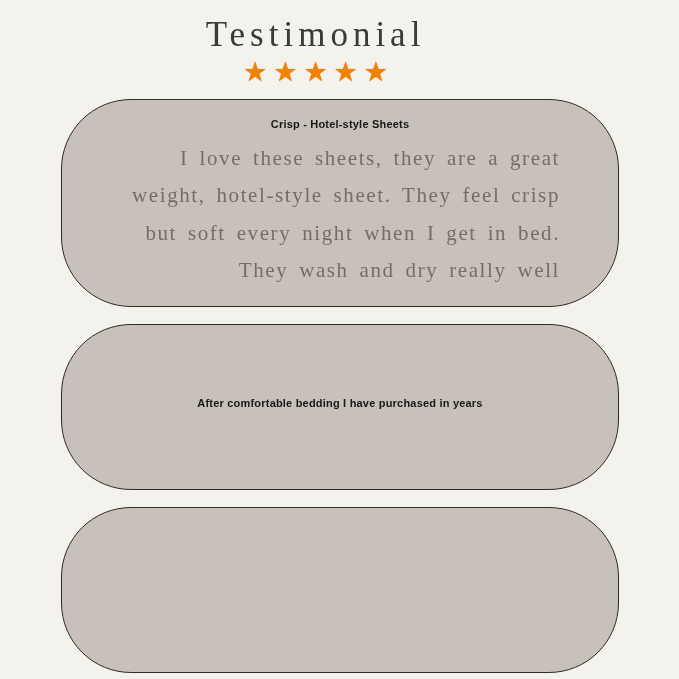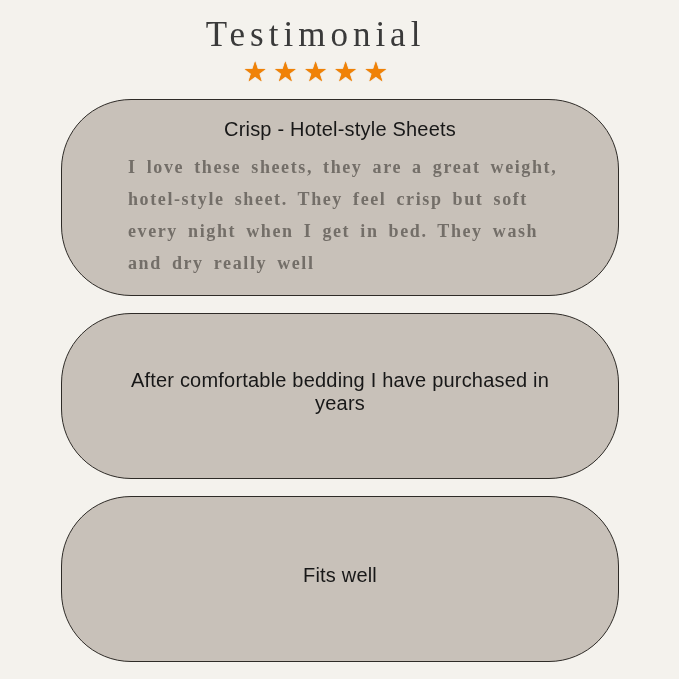--- a/index.html
+++ b/index.html
@@ -53,38 +53,38 @@
     background: #c8c1b9;
     border: 1.5px solid #2e2b27;
     border-radius: 70px;
     padding: 18px 56px 16px 56px;
     display: flex;
     flex-direction: column;
     justify-content: center;
   }
   .card-heading {
     font-family: "Liberation Sans", sans-serif;
-    font-size: 20px;
-    font-weight: 400;
+    font-size: 11px;
+    font-weight: 700;
     color: #181818;
     text-align: center;
     letter-spacing: 0.2px;
     margin-bottom: 10px;
   }
   .card-body {
     font-family: "Liberation Serif", "DejaVu Serif", serif;
-    font-size: 18px;
-    font-weight: 700;
+    font-size: 21px;
+    font-weight: 400;
     color: #736e68;
     letter-spacing: 1.6px;
     word-spacing: 4px;
     line-height: 1.78;
     padding-left: 10px;
     padding-right: 2px;
-    text-align: left;
+    text-align: right;
   }
 </style>
 </head>
 <body>
 
 <div class="page">
 
   <div class="header">
     <h1 class="page-title">Testimonial</h1>
     <div class="star-row">
@@ -101,18 +101,17 @@
     <div class="card">
       <div class="card-heading">Crisp - Hotel-style Sheets</div>
       <div class="card-body">I love these sheets, they are a great weight, hotel-style sheet. They feel crisp but soft every night when I get in bed. They wash and dry really well</div>
     </div>
 
     <div class="card">
       <div class="card-heading">After comfortable bedding I have purchased in years</div>
     </div>
 
     <div class="card">
-      <div class="card-heading">Fits well</div>
     </div>
 
   </div>
 
 </div>
 
 </body></html>

